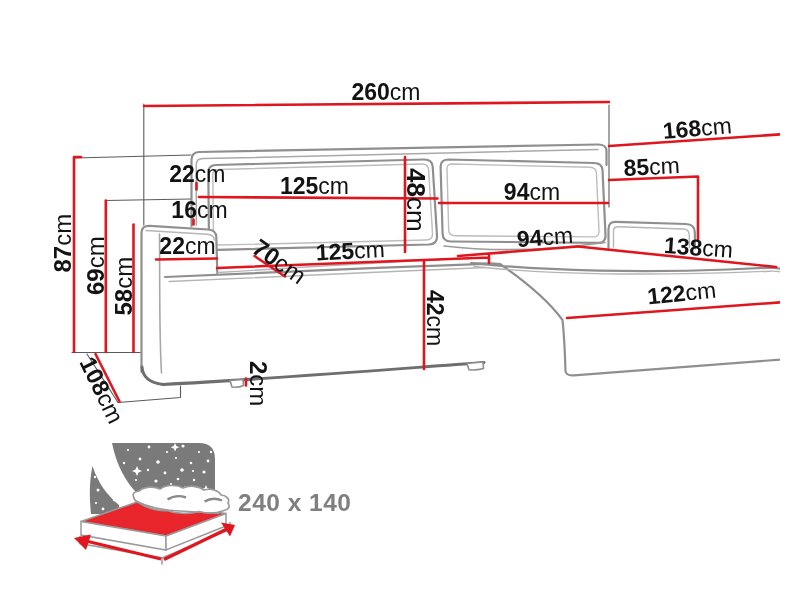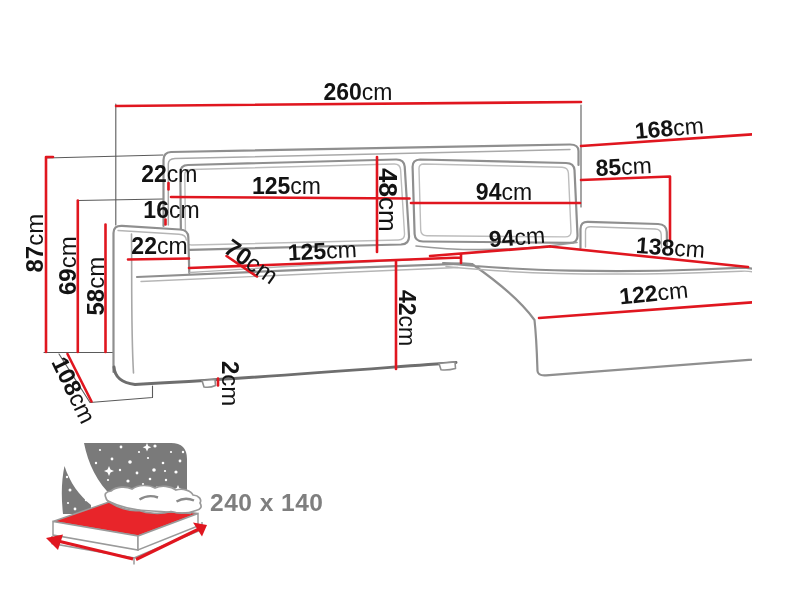--- a/index.html
+++ b/index.html
@@ -1,16 +1,16 @@
 <!DOCTYPE html>
 <html><head>
 <meta charset="utf-8">
 <style>
   html,body{margin:0;padding:0;background:#fff;}
-  .wrap{width:752px;height:600px;position:relative;overflow:hidden;background:#fff;}
+  .wrap{width:752px;height:600px;position:relative;overflow:hidden;background:#fff;margin-left:28px;}
   text{font-family:"Liberation Sans", sans-serif; fill:#131313;}
   .b{font-weight:bold;}
   .cm{font-weight:normal;}
 </style>
 </head>
 <body>
 <div class="wrap">
 <svg width="800" height="600" viewBox="0 0 800 600" xmlns="http://www.w3.org/2000/svg">
 
 <rect x="0" y="0" width="800" height="600" fill="#ffffff"></rect>

